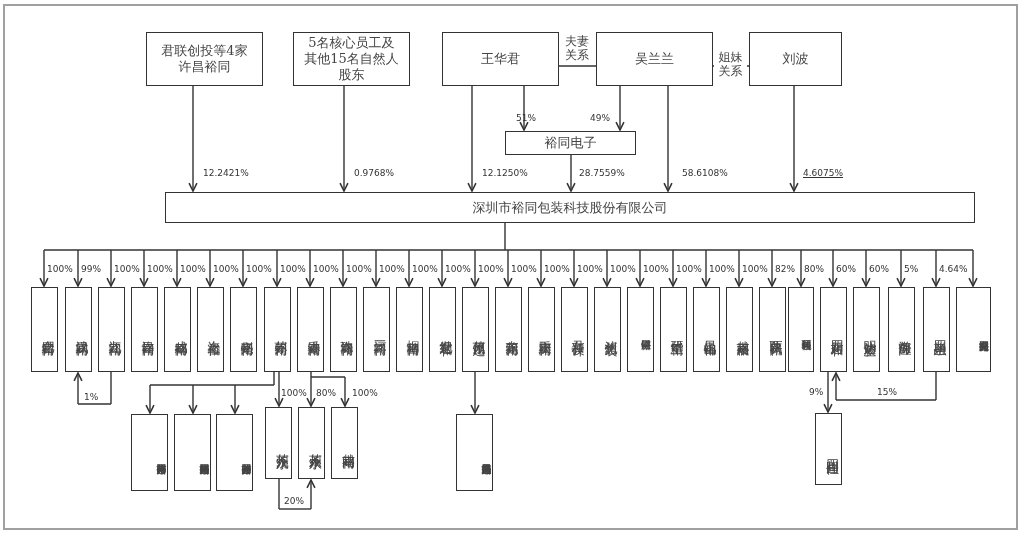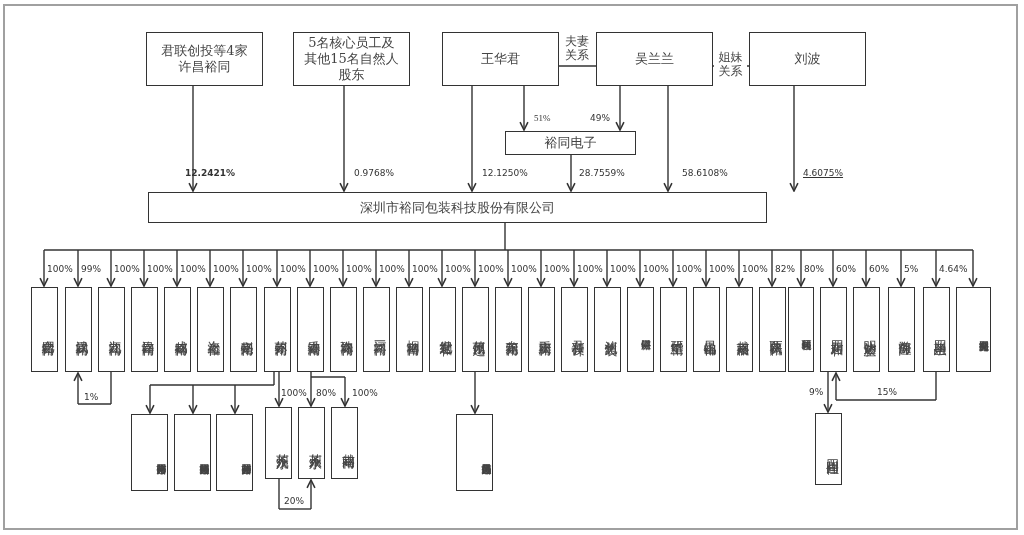--- a/index.html
+++ b/index.html
@@ -95,39 +95,39 @@
     </g>
 </svg>
 
 <div class="box hbox" style="left:146px;top:32px;width:117px;height:54px;white-space:pre-line;">君联创投等4家
 许昌裕同</div>
 <div class="box hbox" style="left:293px;top:32px;width:117px;height:54px;white-space:pre-line;">5名核心员工及
 其他15名自然人
 股东</div>
 <div class="box hbox" style="left:442px;top:32px;width:117px;height:54px;">王华君</div>
 <div class="box hbox" style="left:596px;top:32px;width:117px;height:54px;">吴兰兰</div>
-<div class="box hbox" style="left:749px;top:32px;width:117px;height:54px;">刘波</div>
+<div class="box hbox" style="left:749px;top:32px;width:93px;height:54px;">刘波</div>
 
 <div class="rel" style="left:561px;top:34px;width:32px;white-space:pre-line;">夫妻
 关系</div>
 <div class="rel" style="left:714px;top:50px;width:33px;white-space:pre-line;">姐妹
 关系</div>
 
 <div class="box hbox" style="left:505px;top:131px;width:131px;height:24px;font-size:13px;">裕同电子</div>
 
-<div class="pct" style="left:185px;top:168px;font-weight:bold;">12.2421%</div>
+<div class="pct" style="left:203px;top:168px;">12.2421%</div>
 <div class="pct" style="left:354px;top:168px;">0.9768%</div>
 <div class="pct" style="left:482px;top:168px;">12.1250%</div>
 <div class="pct" style="left:579px;top:168px;">28.7559%</div>
 <div class="pct" style="left:682px;top:168px;">58.6108%</div>
 <div class="pct" style="left:803px;top:168px;text-decoration:underline;">4.6075%</div>
-<div class="pct" style="left:534px;top:113px;font-family:Liberation Serif, serif;">51%</div>
+<div class="pct" style="left:516px;top:113px;">51%</div>
 <div class="pct" style="left:590px;top:113px;">49%</div>
 
-<div class="box hbox" style="left:148px;top:192px;width:619px;height:31px;font-size:13px;">深圳市裕同包装科技股份有限公司</div>
+<div class="box hbox" style="left:165px;top:192px;width:810px;height:31px;font-size:13px;">深圳市裕同包装科技股份有限公司</div>
 
 <div id="subs">
     <div class="box vbox" style="left: 30.5px; top: 287px; width: 27px; height: 85px;">合肥裕同</div>
     <div class="pct" style="left: 47px; top: 264px;">100%</div>
     <div class="box vbox" style="left: 64.5px; top: 287px; width: 27px; height: 85px;">武汉裕同</div>
     <div class="pct" style="left: 81px; top: 264px;">99%</div>
     <div class="box vbox" style="left: 97.5px; top: 287px; width: 27px; height: 85px;">九江裕同</div>
     <div class="pct" style="left: 114px; top: 264px;">100%</div>
     <div class="box vbox" style="left: 130.5px; top: 287px; width: 27px; height: 85px;">许昌裕同</div>
     <div class="pct" style="left: 147px; top: 264px;">100%</div>

